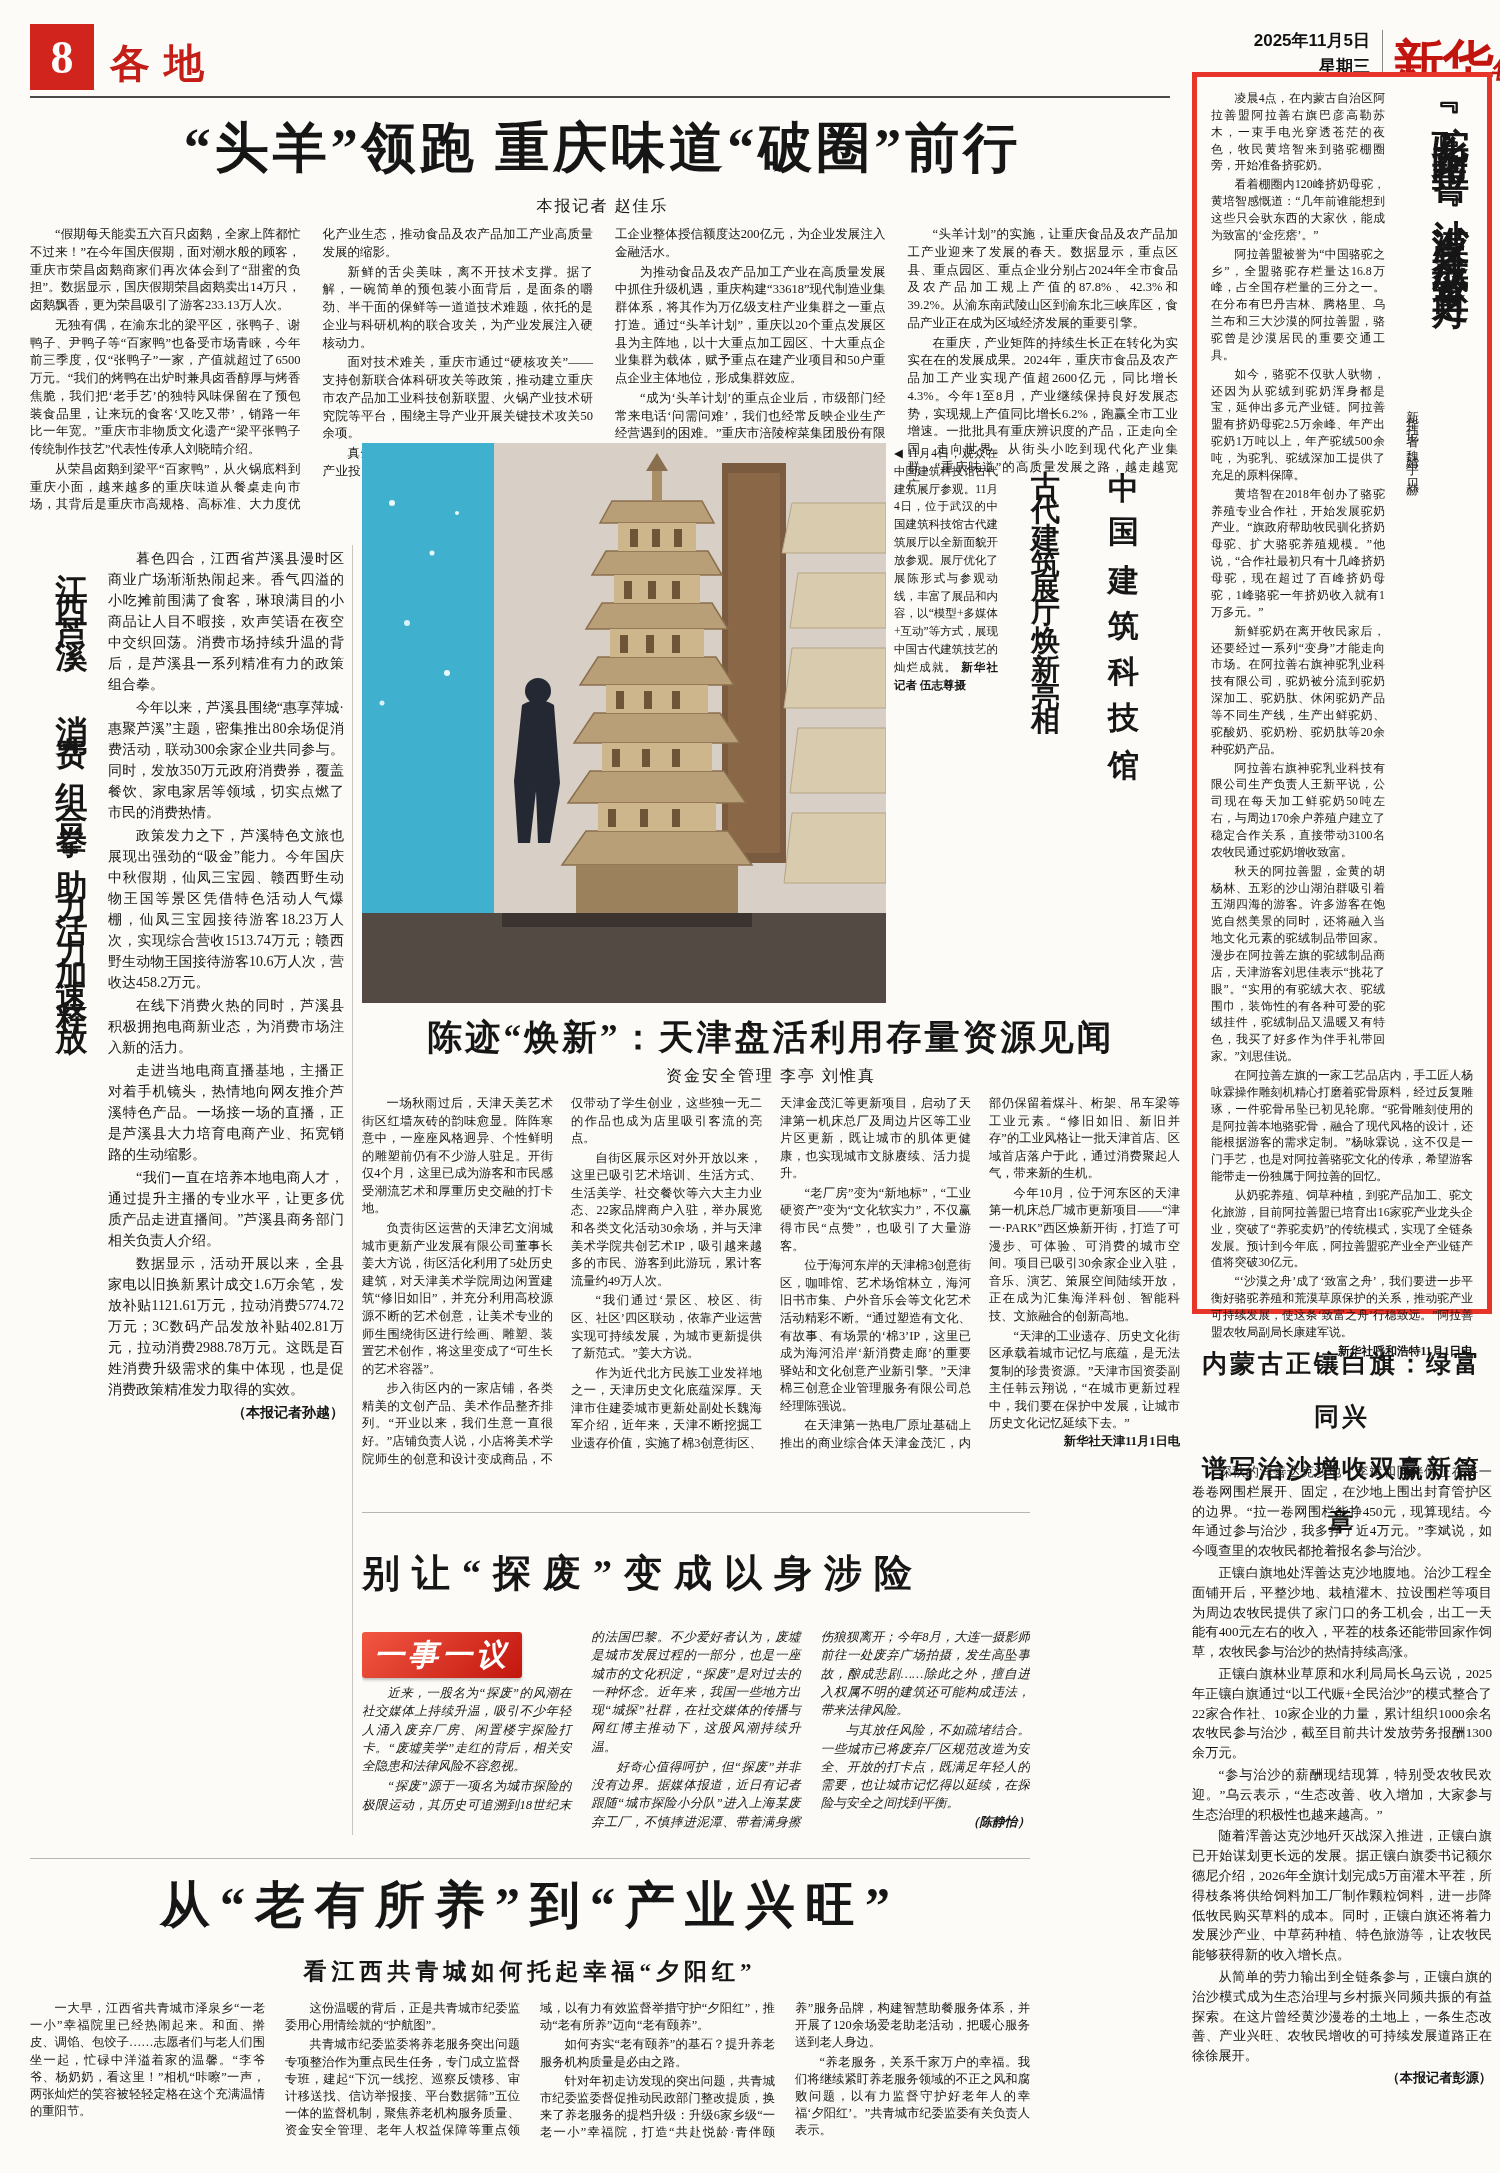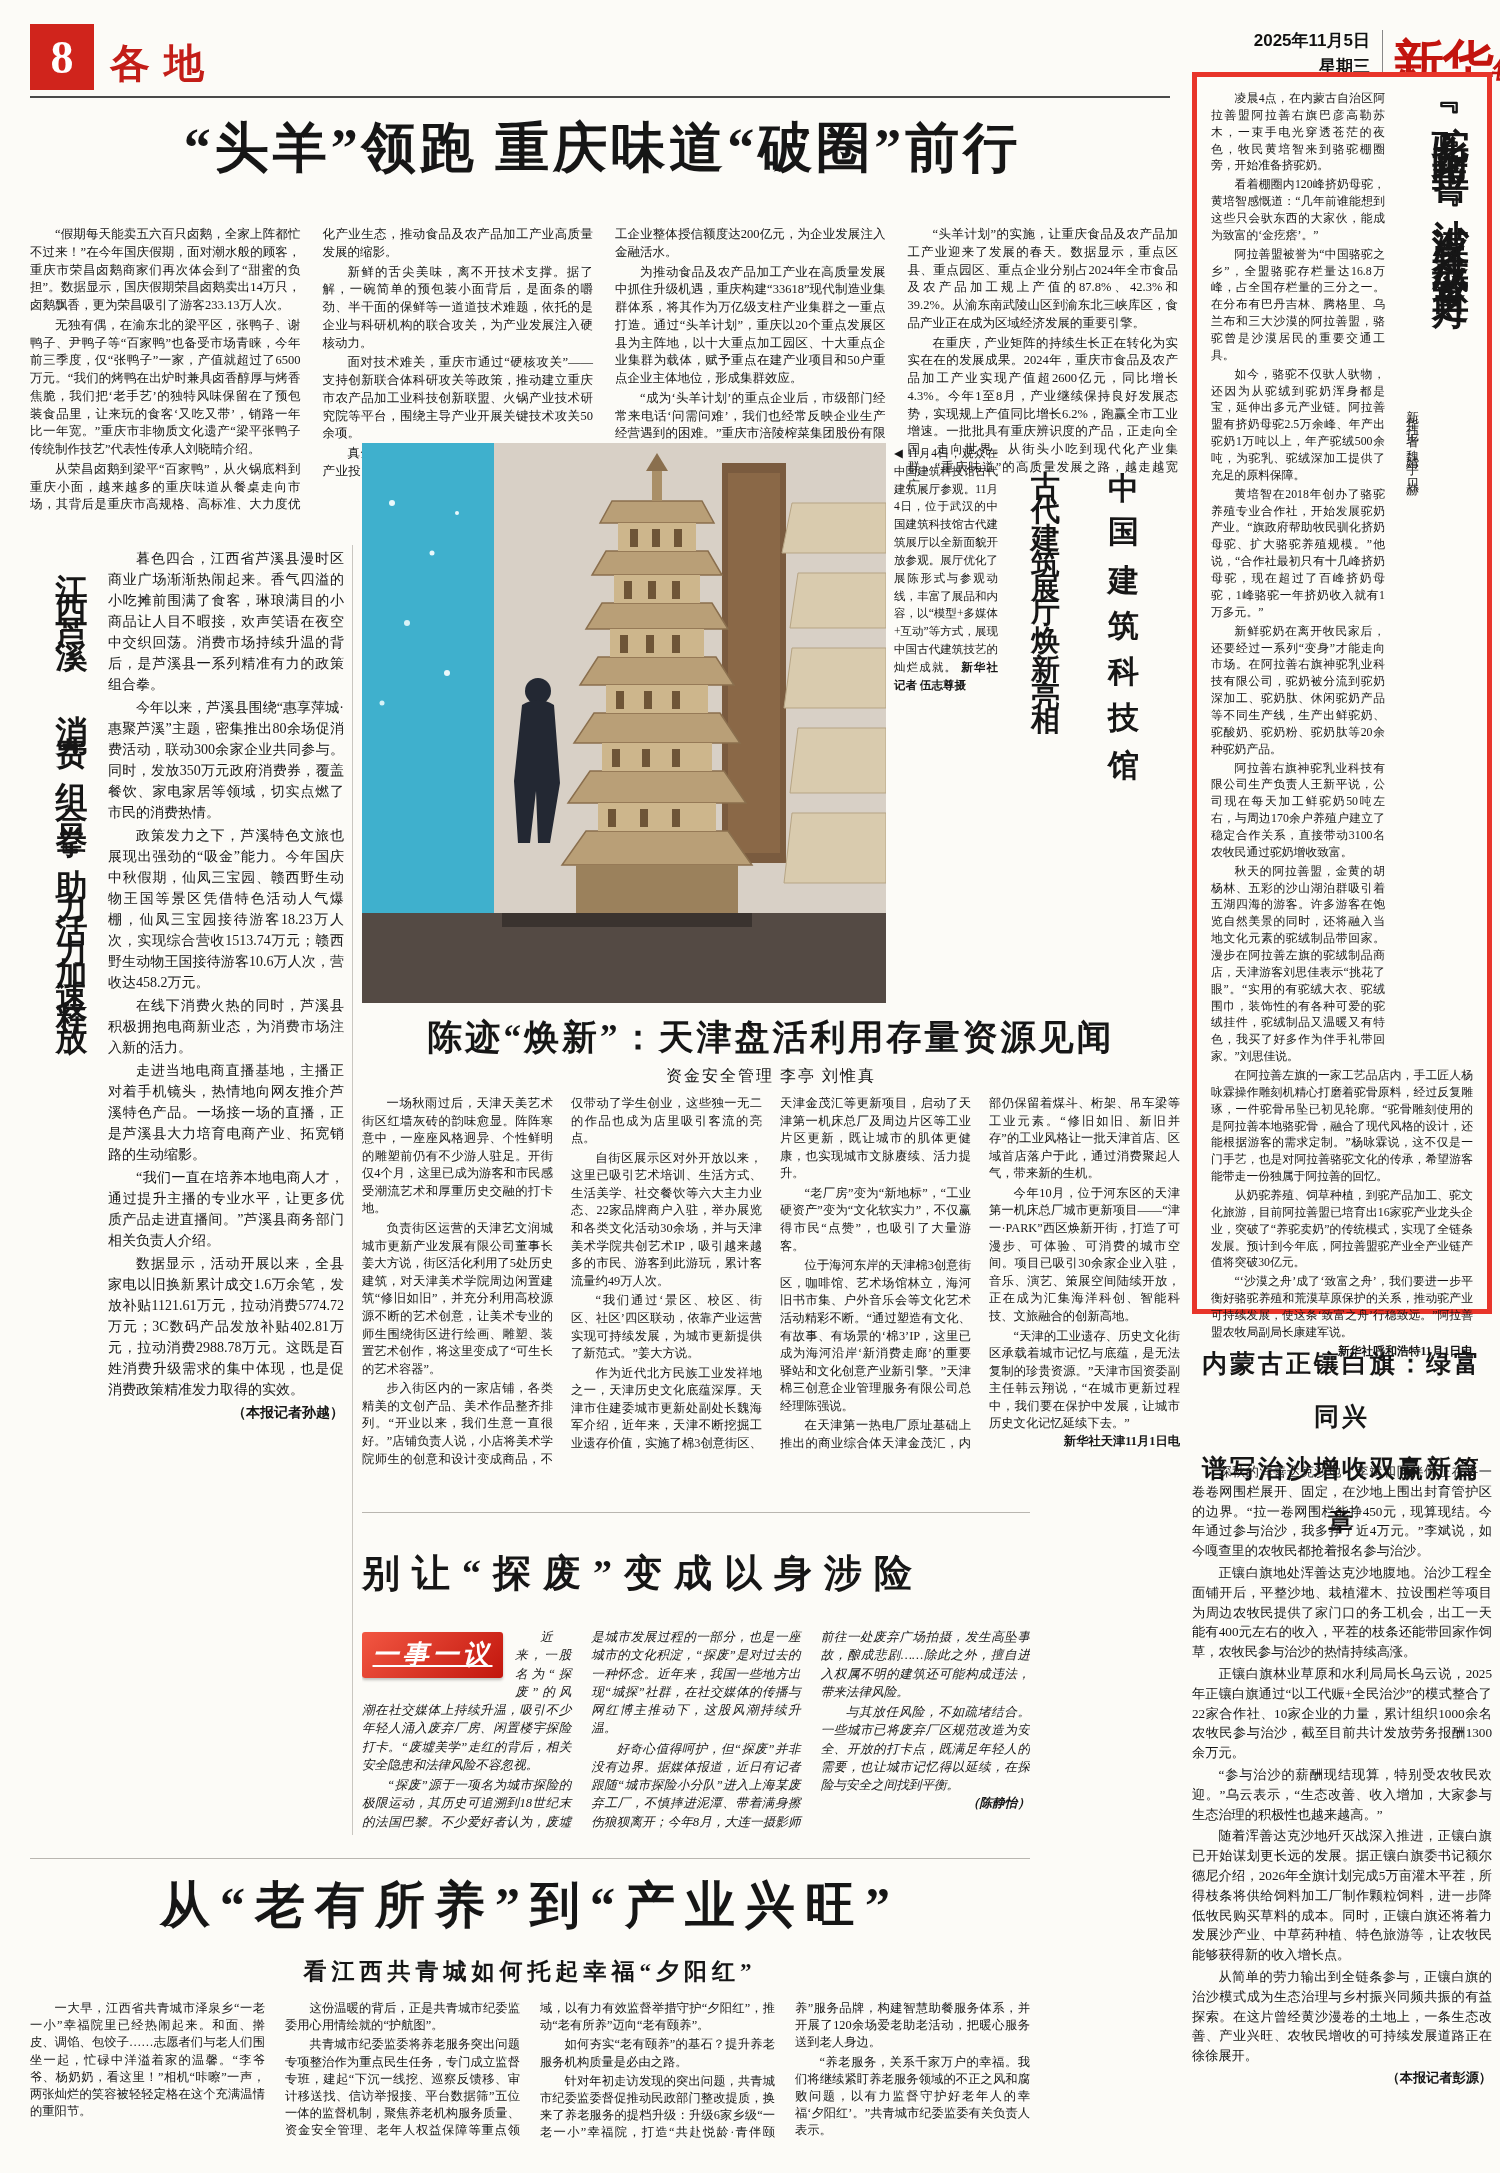--- a/index.html
+++ b/index.html
@@ -23,22 +23,22 @@
   .h-tf{font-size:38px;font-weight:900;letter-spacing:12px;text-align:left;}
   .h-yy{font-size:50px;font-weight:900;letter-spacing:10px;text-align:center;}
   .h-yy-sub{font-size:23px;font-weight:700;letter-spacing:5px;text-align:center;margin-top:14px;}
   .h-bq{font-size:25px;font-weight:900;letter-spacing:3px;text-align:center;line-height:2.1;}
   
   .body-a{font-size:12.5px;line-height:1.42;column-count:4;column-gap:22px;overflow:hidden;}
   .body-luxi{font-size:14px;line-height:1.5;overflow:hidden;}
   .vtitle-luxi{float:left;width:66px;height:1085px;writing-mode:vertical-rl;font-size:32px;font-weight:900;letter-spacing:22px;margin-right:12px;text-align:left;}
   .body-tj{font-size:12.3px;line-height:1.43;column-count:4;column-gap:18px;overflow:hidden;}
   .body-tf{font-size:12.6px;line-height:1.45;column-count:3;column-gap:20px;overflow:hidden;font-style:italic;}
-  .badge{float:left;width:141px;height:46px;margin:4px 12px 6px 0;background:linear-gradient(135deg,#f25742,#c2160d);
-         color:#fff;font-style:italic;font-weight:900;font-size:26px;letter-spacing:4px;display:flex;align-items:center;justify-content:center;border-radius:3px;box-shadow:0 2px 3px rgba(0,0,0,.25);text-decoration:underline;}
+  .badge{float:left;width:160px;height:46px;margin:4px 12px 6px 0;background:linear-gradient(135deg,#f25742,#c2160d);
+         color:#fff;font-style:italic;font-weight:900;font-size:30px;letter-spacing:4px;display:flex;align-items:center;justify-content:center;border-radius:3px;box-shadow:0 2px 3px rgba(0,0,0,.25);}
   .body-yy{font-size:12.3px;line-height:1.4;column-count:4;column-gap:20px;overflow:hidden;}
   .body-bq{font-size:13.2px;line-height:1.5;overflow:hidden;}
   .credit{text-align:right;font-weight:700;text-indent:0;}
   .wire{text-align:right;font-weight:900;text-indent:0;}
   
   .redbox{border:5px solid #e8352a;background:#fdfcf8;box-sizing:border-box;padding:13px 14px;}
   .camel-right{float:right;height:945px;display:flex;margin-left:10px;}
   .camel-byline{writing-mode:vertical-rl;font-size:13px;letter-spacing:6px;padding-top:310px;width:26px;color:#222;}
   .camel-title{writing-mode:vertical-rl;font-size:37px;font-weight:900;letter-spacing:7px;width:52px;line-height:1.25;}
   .body-camel{font-size:11.8px;line-height:1.43;}
@@ -63,20 +63,21 @@
   <div class="abs date-block" style="left:1230px;top:28px;width:140px;">
     <div>2025年11月5日</div>
     <div>星期三</div>
   </div>
   <div class="abs vbar" style="left:1382px;top:30px;height:52px;"></div>
   <div class="abs masthead" style="left:1392px;top:30px;">
     <span class="script">新华</span><span class="rest">每日电讯</span>
   </div>
 
   <div class="abs h1a" style="left:30px;top:112px;width:1145px;">“头羊”领跑  重庆味道“破圈”前行</div>
+  <div class="abs byline" style="left:30px;top:196px;width:1145px;">本报记者  赵佳乐</div>
   <div class="abs body-a" style="left:30px;top:226px;width:1148px;height:308px;">
       <p>“假期每天能卖五六百只卤鹅，全家上阵都忙不过来！”在今年国庆假期，面对潮水般的顾客，重庆市荣昌卤鹅商家们再次体会到了“甜蜜的负担”。数据显示，国庆假期荣昌卤鹅卖出14万只，卤鹅飘香，更为荣昌吸引了游客233.13万人次。</p>
       <p>无独有偶，在渝东北的梁平区，张鸭子、谢鸭子、尹鸭子等“百家鸭”也备受市场青睐，今年前三季度，仅“张鸭子”一家，产值就超过了6500万元。“我们的烤鸭在出炉时兼具卤香醇厚与烤香焦脆，我们把‘老手艺’的独特风味保留在了预包装食品里，让来玩的食客‘又吃又带’，销路一年比一年宽。”重庆市非物质文化遗产“梁平张鸭子传统制作技艺”代表性传承人刘晓晴介绍。</p>
       <p>从荣昌卤鹅到梁平“百家鸭”，从火锅底料到重庆小面，越来越多的重庆味道从餐桌走向市场，其背后是重庆市高规格、高标准、大力度优化产业生态，推动食品及农产品加工产业高质量发展的缩影。</p>
       <p>新鲜的舌尖美味，离不开技术支撑。据了解，一碗简单的预包装小面背后，是面条的嚼劲、半干面的保鲜等一道道技术难题，依托的是企业与科研机构的联合攻关，为产业发展注入硬核动力。</p>
       <p>面对技术难关，重庆市通过“硬核攻关”——支持创新联合体科研攻关等政策，推动建立重庆市农产品加工业科技创新联盟、火锅产业技术研究院等平台，围绕主导产业开展关键技术攻关50余项。</p>
       <p>真金白银的支持同样给力。重庆组建20亿元产业投资基金，推动金融机构对食品及农产品加工企业整体授信额度达200亿元，为企业发展注入金融活水。</p>
       <p>为推动食品及农产品加工产业在高质量发展中抓住升级机遇，重庆构建“33618”现代制造业集群体系，将其作为万亿级支柱产业集群之一重点打造。通过“头羊计划”，重庆以20个重点发展区县为主阵地，以十大重点加工园区、十大重点企业集群为载体，赋予重点在建产业项目和50户重点企业主体地位，形成集群效应。</p>
       <p>“成为‘头羊计划’的重点企业后，市级部门经常来电话‘问需问难’，我们也经常反映企业生产经营遇到的困难。”重庆市涪陵榨菜集团股份有限公司品牌部部长官代平介绍，今年上半年，企业聚焦场景化消费新趋势，推出肉末豇豆、重庆老杂酱等兼具便捷性与风味的爆款新品，实现营收增长38.35%。</p>
       <p>“头羊计划”的实施，让重庆食品及农产品加工产业迎来了发展的春天。数据显示，重点区县、重点园区、重点企业分别占2024年全市食品及农产品加工规上产值的87.8%、42.3%和39.2%。从渝东南武陵山区到渝东北三峡库区，食品产业正在成为区域经济发展的重要引擎。</p>

